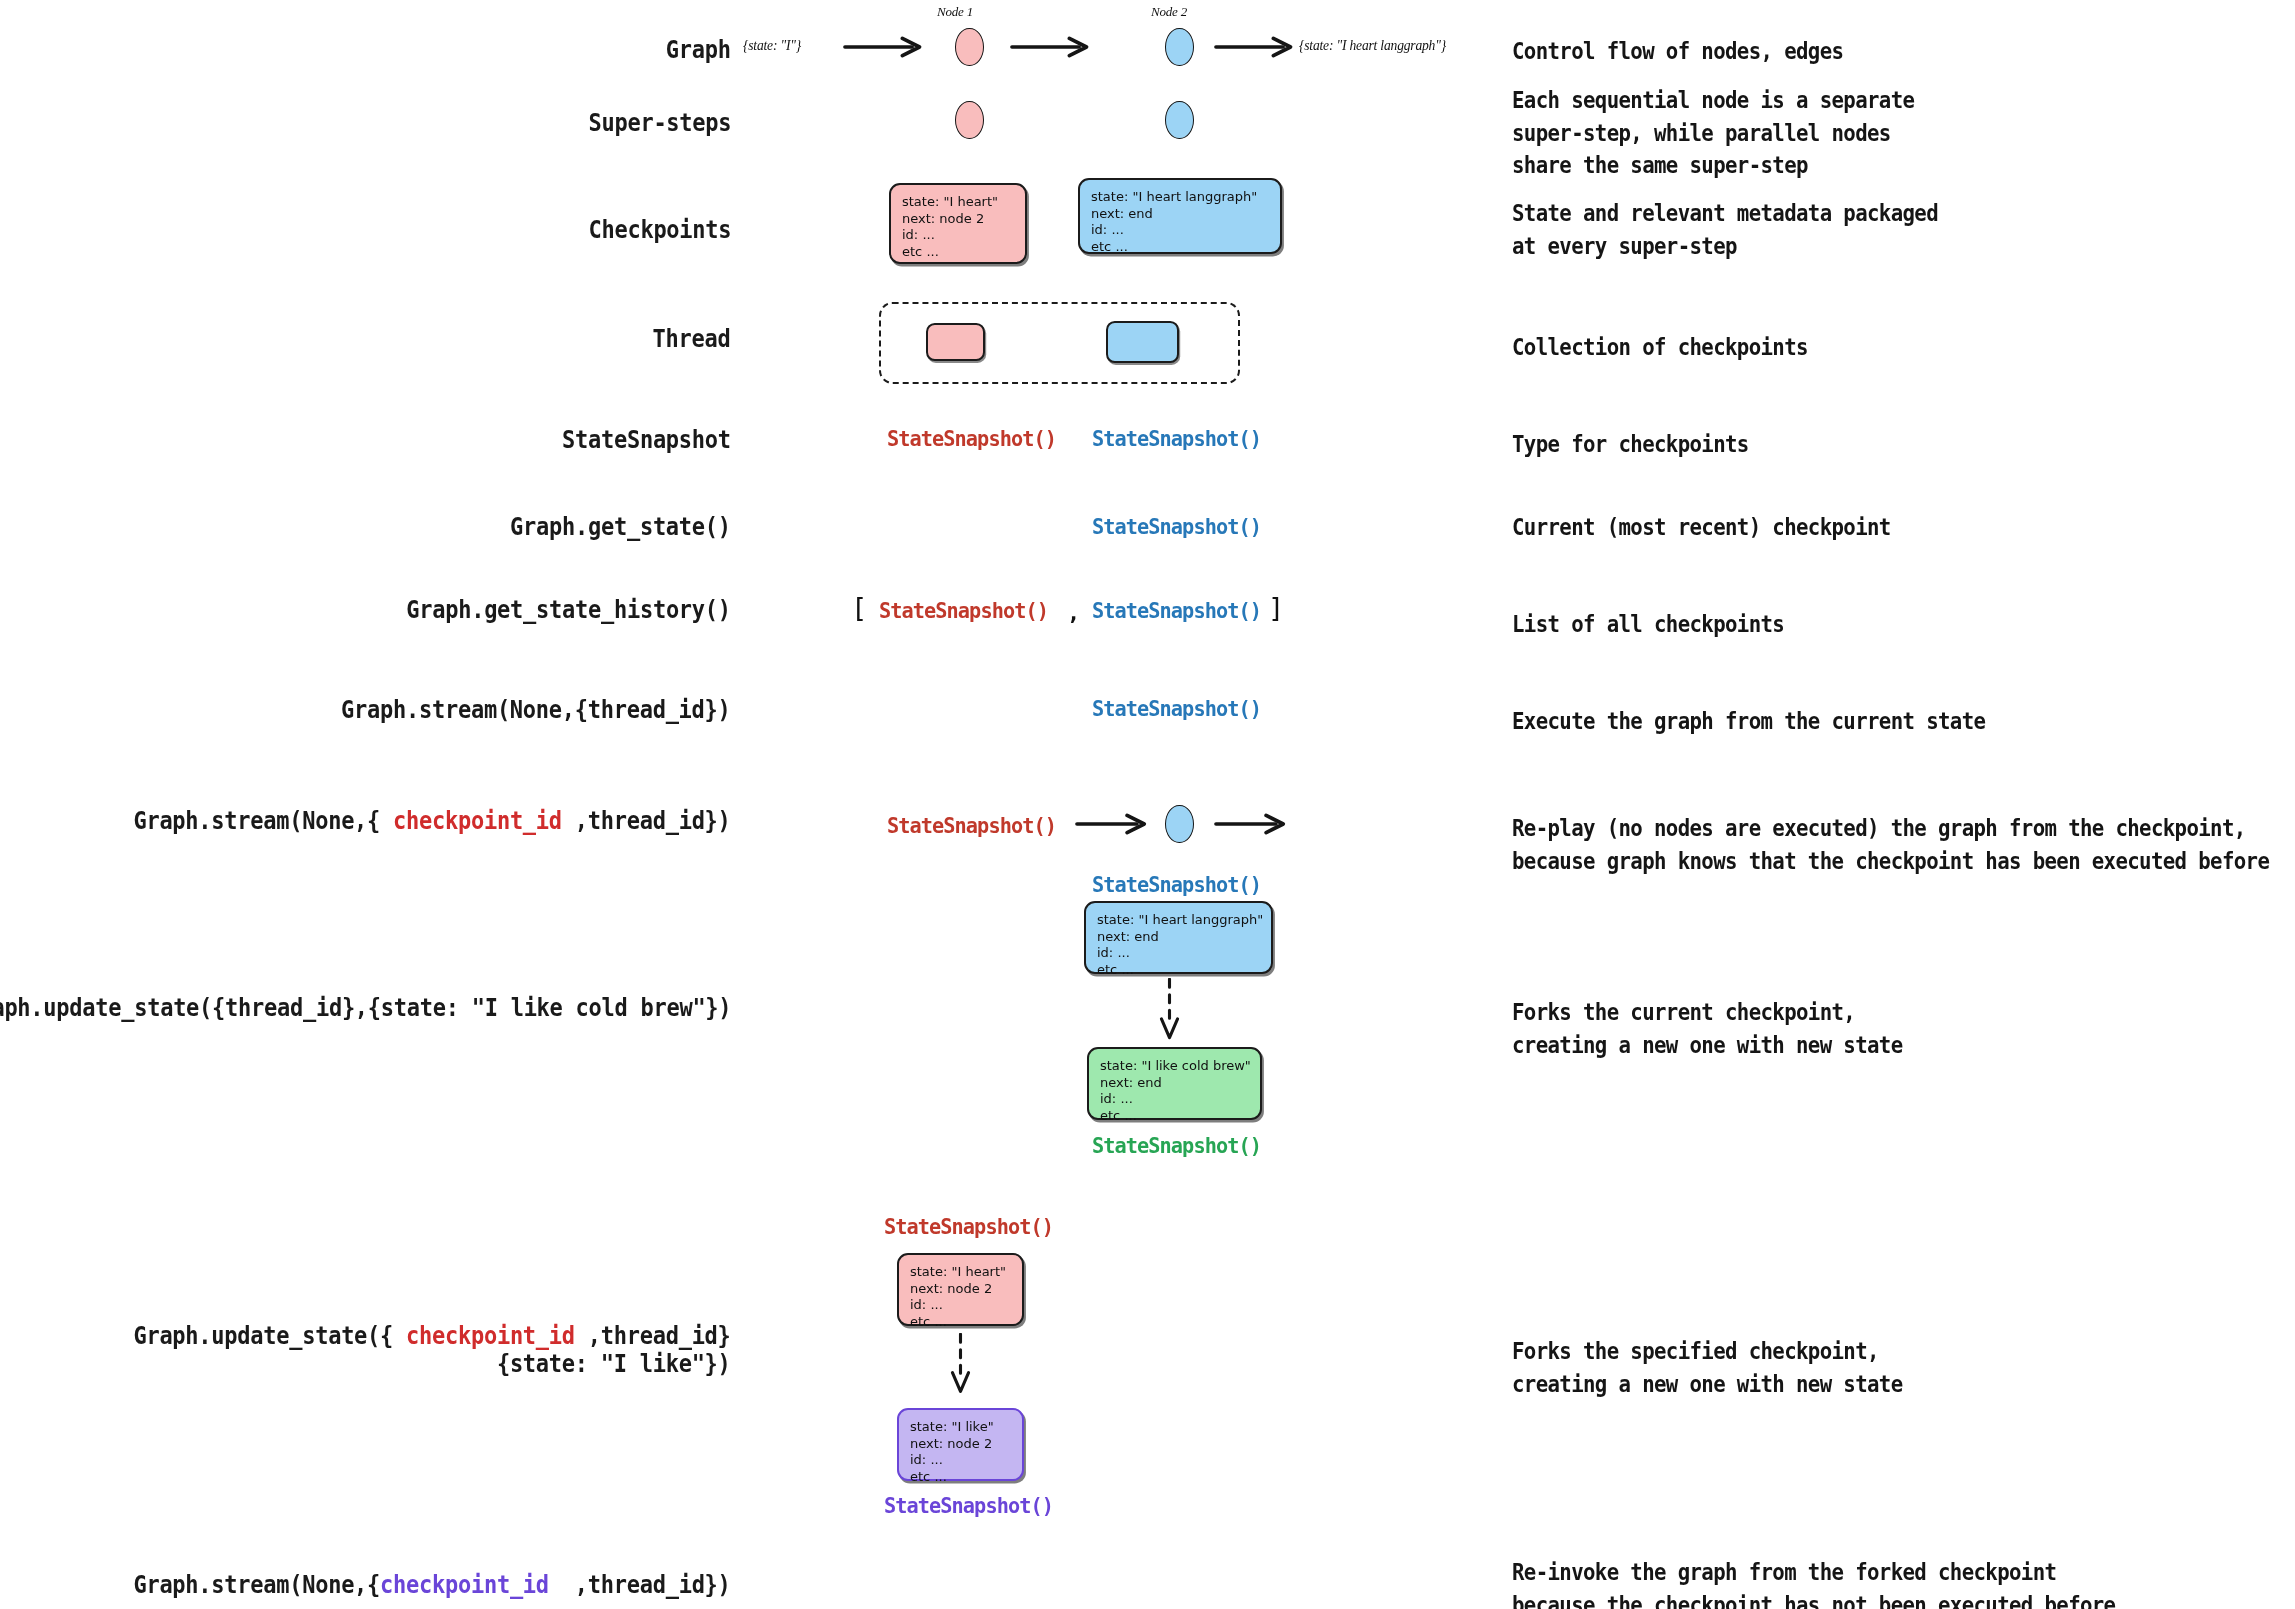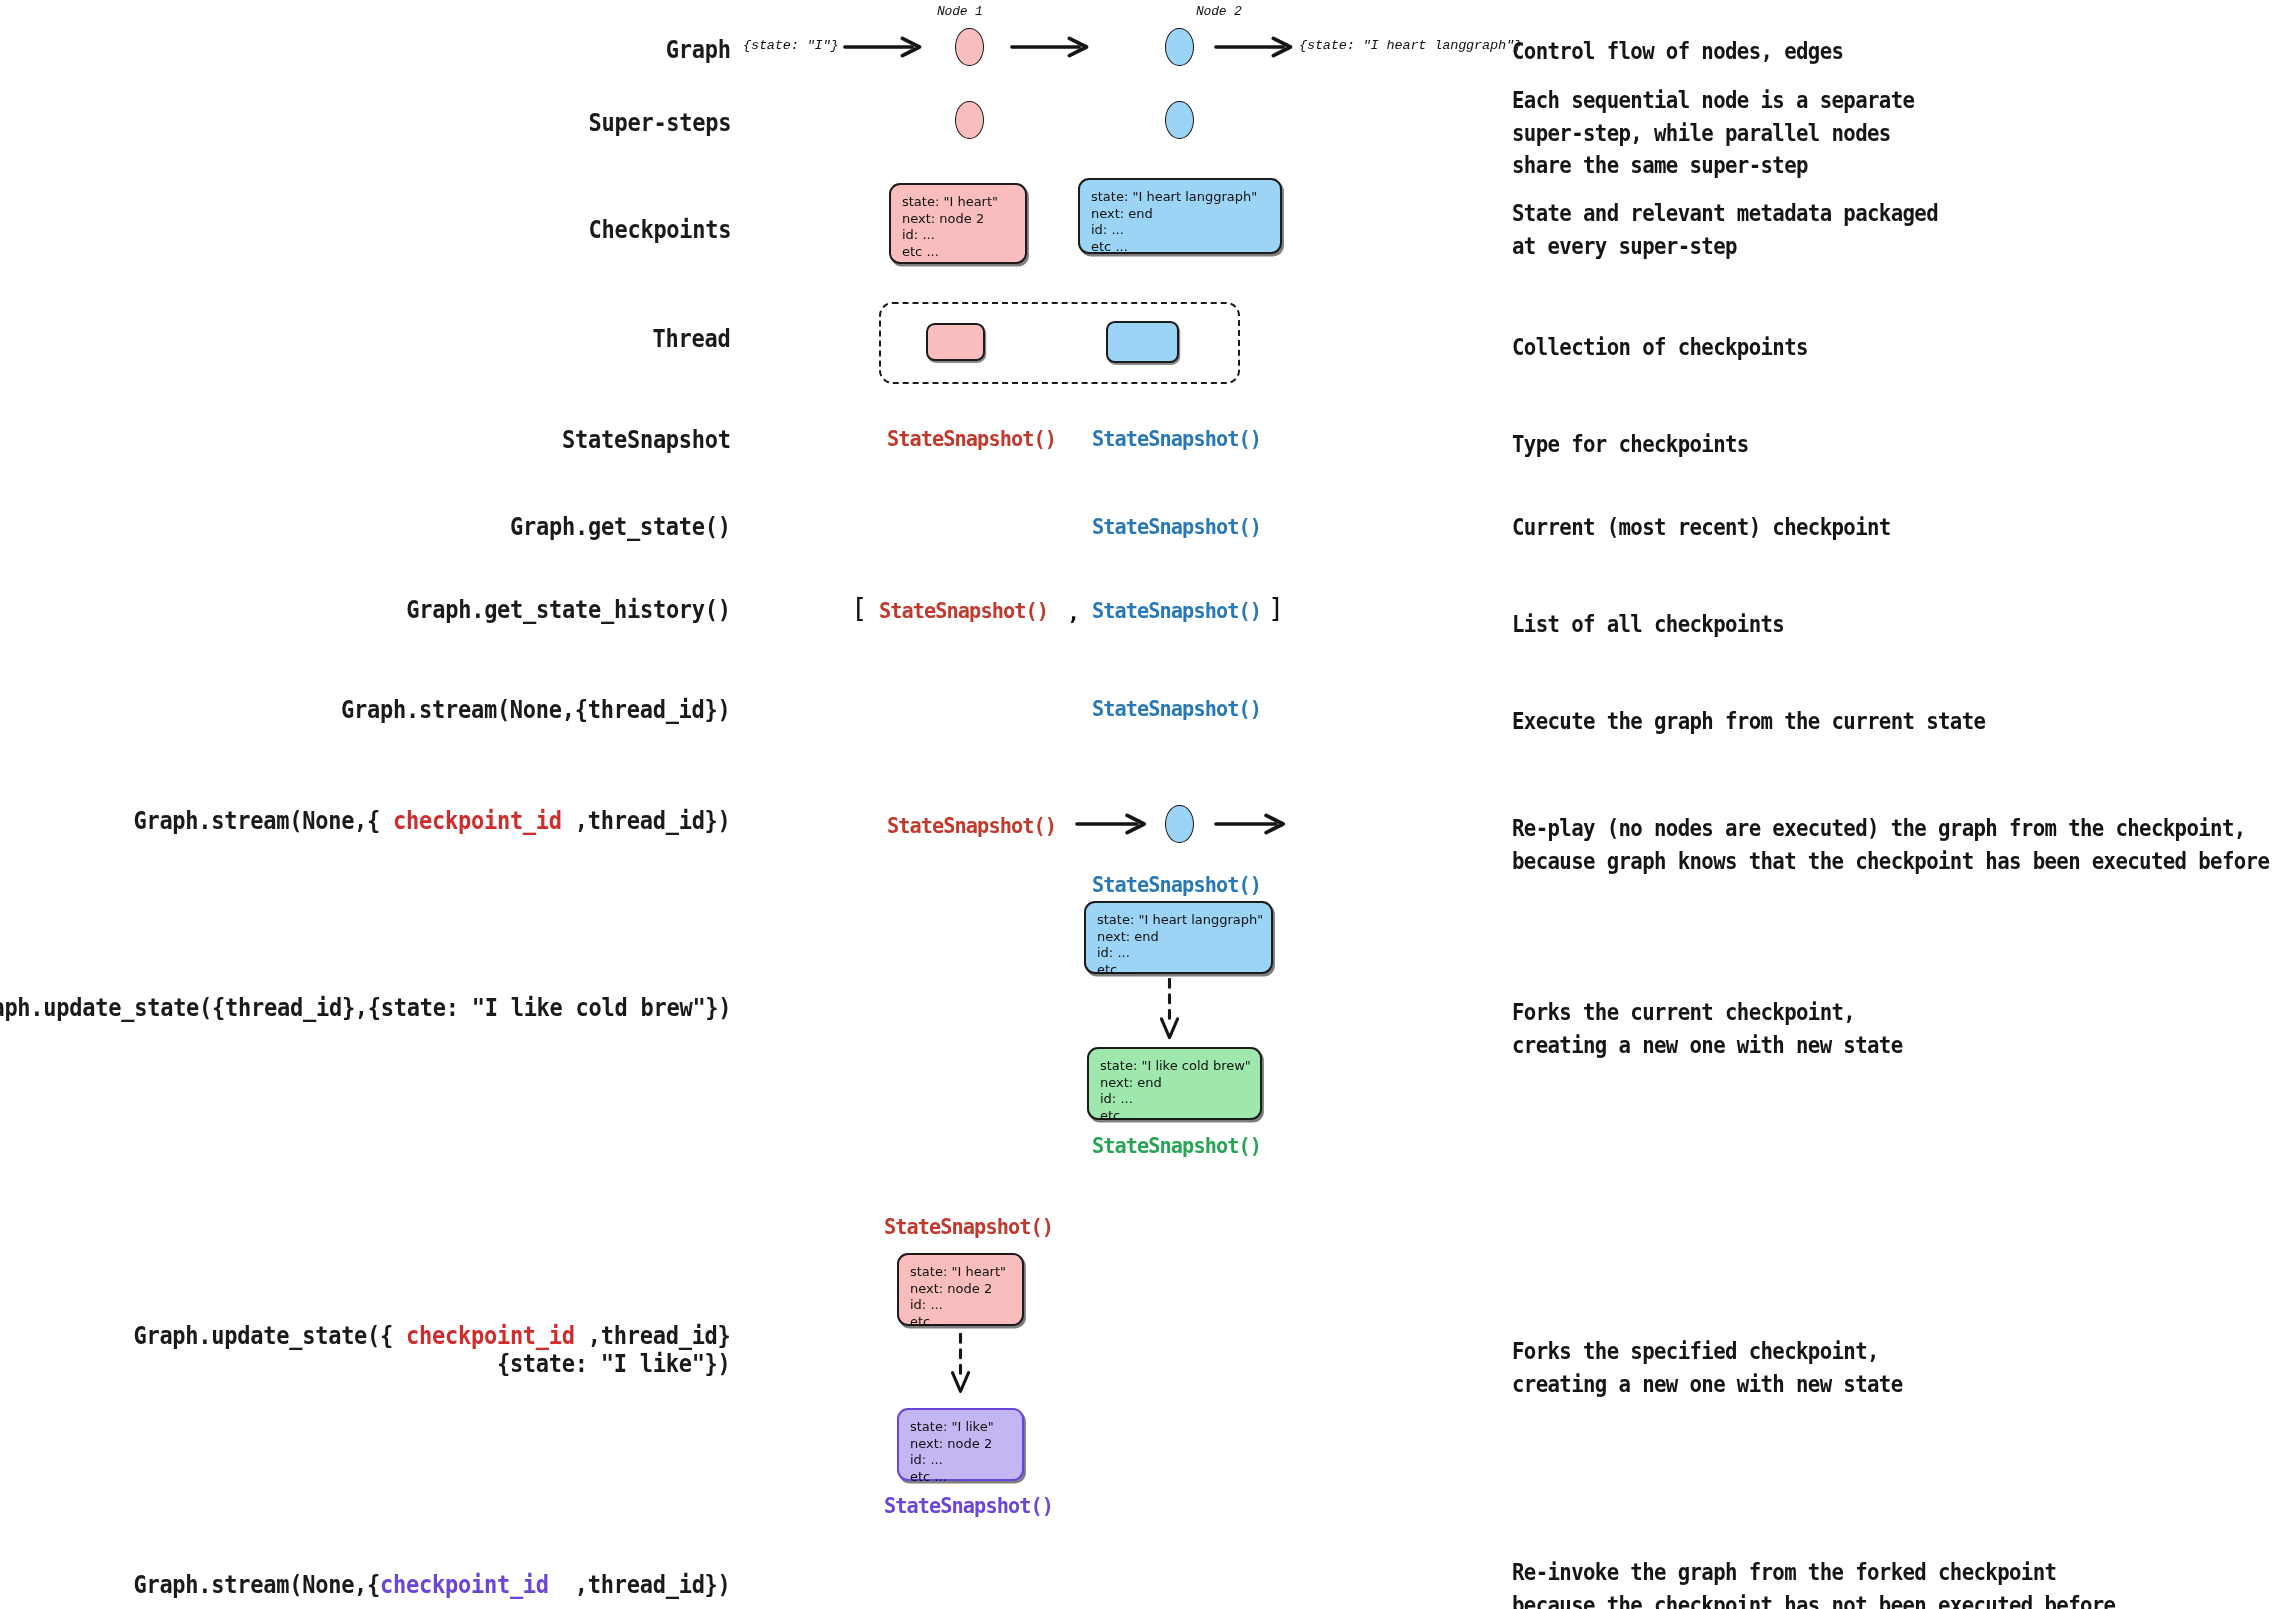--- a/index.html
+++ b/index.html
@@ -38,21 +38,21 @@
     white-space:pre;
     line-height:1.42;
     letter-spacing:-0.7px;
     transform:scaleX(0.9);
     transform-origin:0 50%;
   }
 
   
   .hand{
     position:absolute;
-    font-family:Liberation Mono, monospace;
+    font-family:Liberation Serif, serif;
     font-size:13.6px;
     color:#111;
     white-space:pre;
     font-style:italic;
     letter-spacing:-0.2px;
   }
   .hand.node-title{font-size:13px;}
 
   
   .snap{
@@ -167,21 +167,21 @@
 <div class="desc" style="top:812px;">Re-play (no nodes are executed) the graph from the checkpoint,
 because graph knows that the checkpoint has been executed before</div>
 <div class="desc" style="top:996px;">Forks the current checkpoint,
 creating a new one with new state</div>
 <div class="desc" style="top:1335px;">Forks the specified checkpoint,
 creating a new one with new state</div>
 <div class="desc" style="top:1556px;">Re-invoke the graph from the forked checkpoint
 because the checkpoint has not been executed before</div>
 
 <div class="hand node-title" style="left:937px;top:3.7px;">Node 1</div>
-<div class="hand node-title" style="left:1196px;top:3.7px;">Node 2</div>
+<div class="hand node-title" style="left:1151px;top:3.7px;">Node 2</div>
 
 <div class="hand" style="left:743px;top:38px;">{state: "I"}</div>
 <div class="hand" style="left:1299px;top:38px;">{state: "I heart langgraph"}</div>
 
 <svg class="arrow" style="left:843px;top:36px;" width="87" height="22" viewBox="0 0 140 36">
   <line x1="2" y1="18" x2="112" y2="18" stroke="#151515" stroke-width="6" stroke-linecap="round"></line>
   <polyline points="96,4 124,18 96,32" fill="none" stroke="#151515" stroke-width="6" stroke-linecap="round" stroke-linejoin="round"></polyline>
 </svg>
 <div class="node pink" style="left:955px;top:28px;"></div>
 <svg class="arrow" style="left:1010px;top:36px;" width="87" height="22" viewBox="0 0 140 36">

